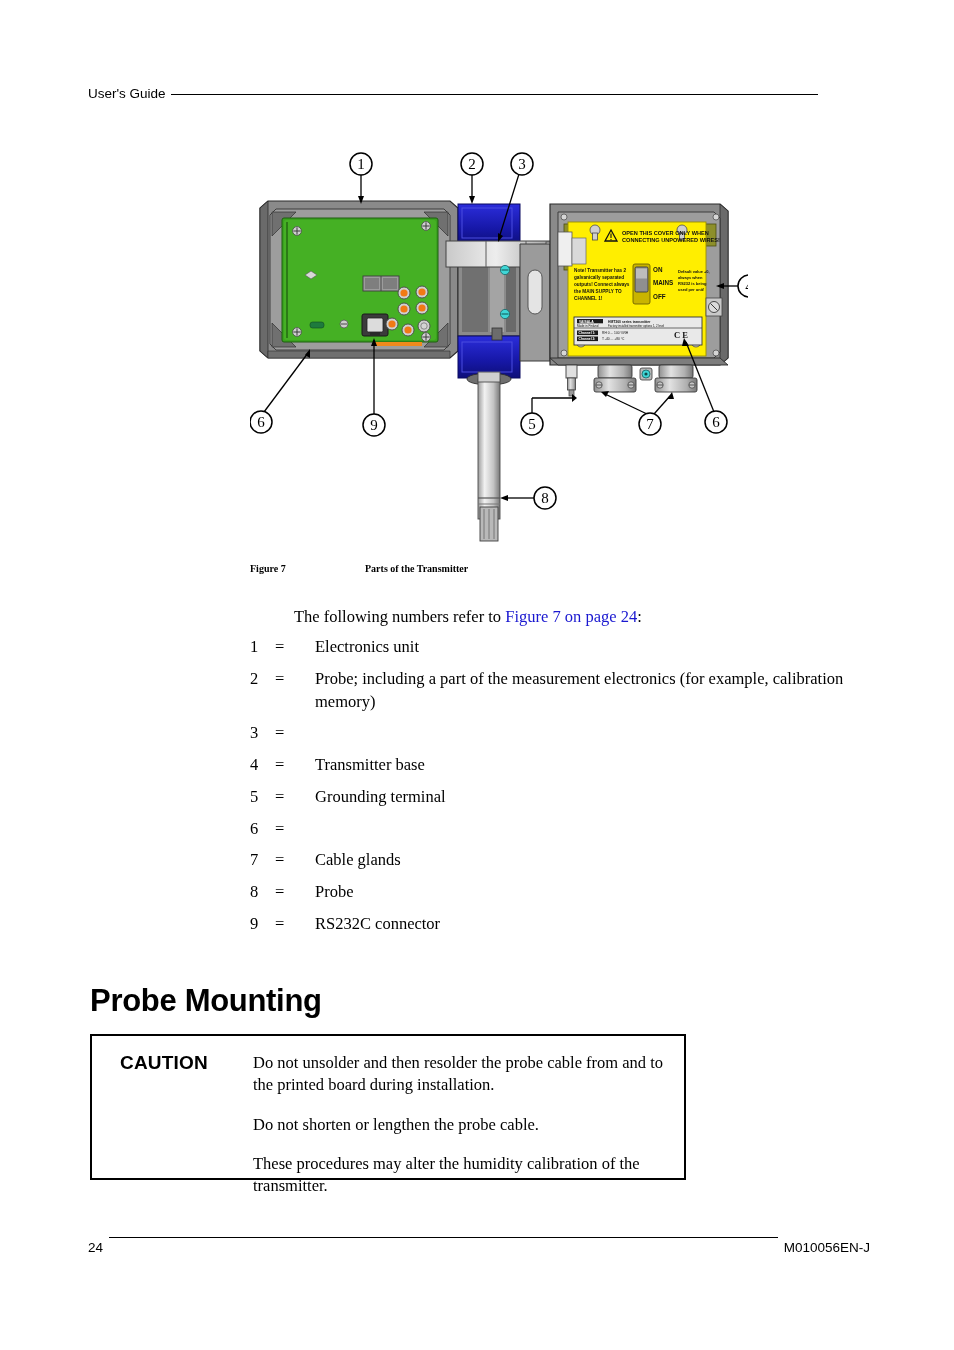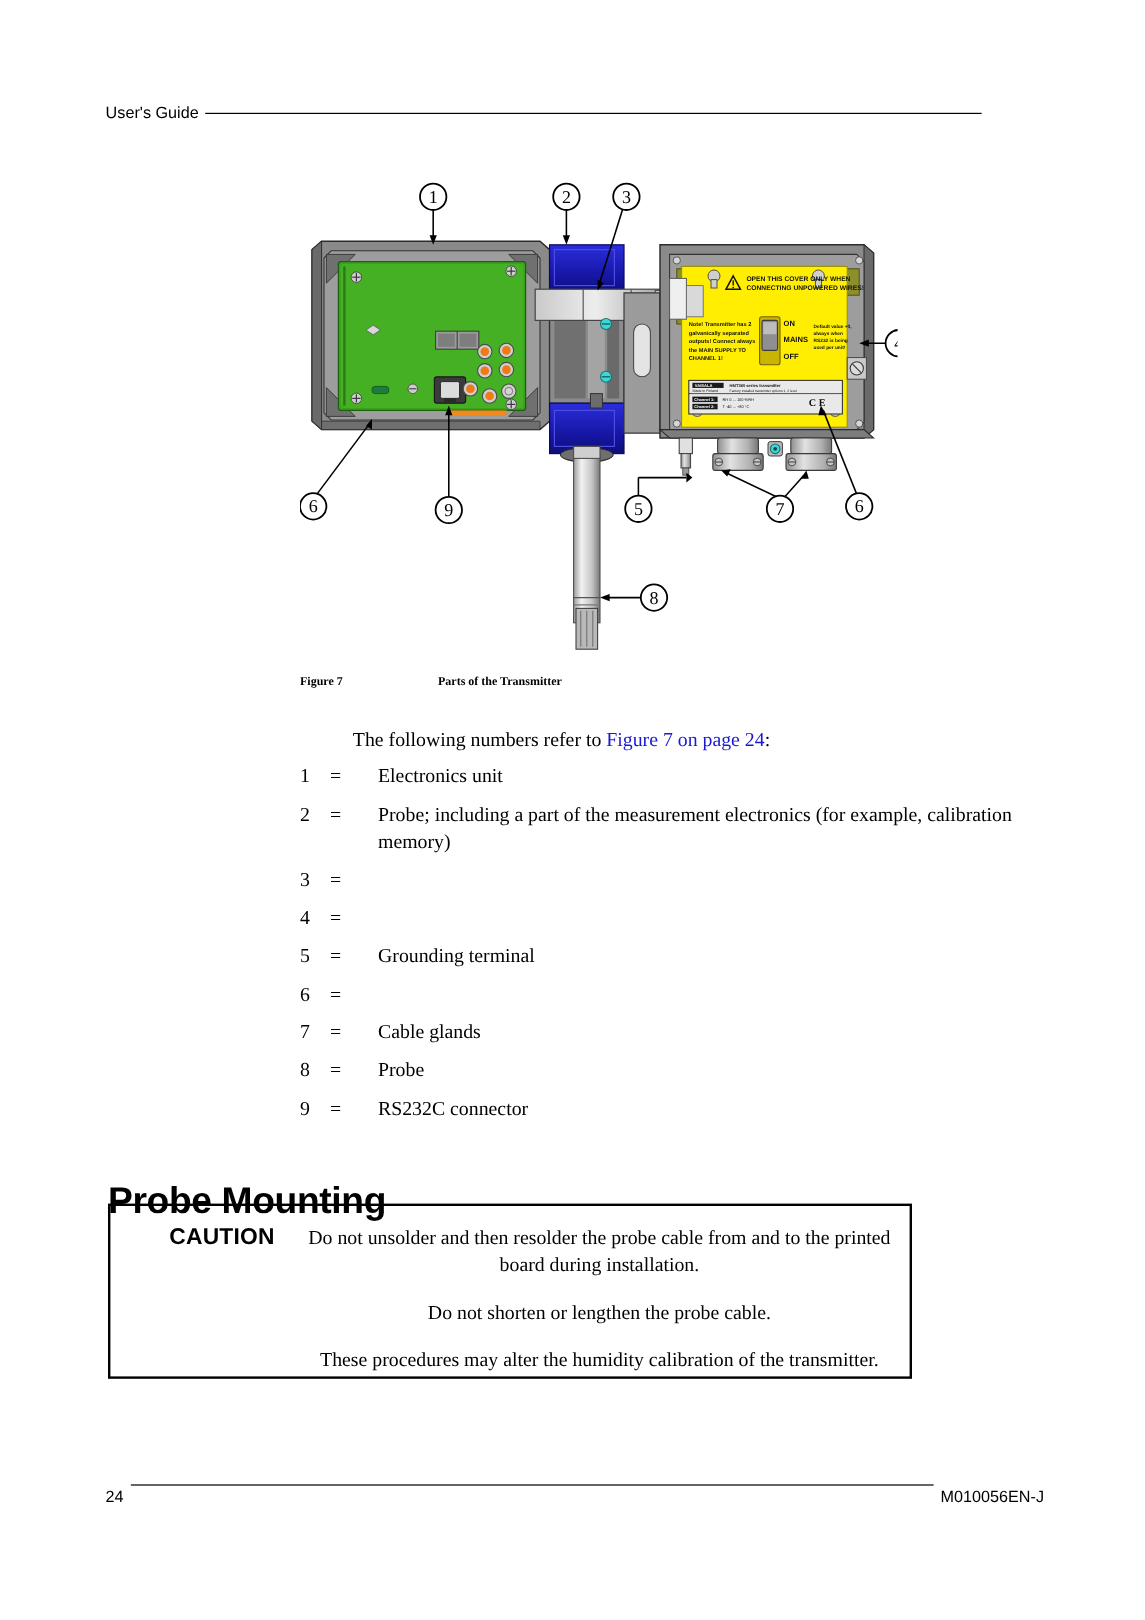--- a/index.html
+++ b/index.html
@@ -104,28 +104,27 @@
     font-family: "Liberation Sans", sans-serif;
     font-weight: bold;
     font-size: 31px;
     letter-spacing: -0.3px;
   }
 
   
   #caution-box {
     position: absolute;
     left: 90px;
-    top: 1003px;
-    width: 670px;
+    top: 1034px;
+    width: 596px;
     height: 146px;
     border: 2.5px solid #000;
     box-sizing: border-box;
     display: flex;
     padding: 16px 12px 10px 28px;
-    text-align: center;
   }
   #caution-label {
     width: 130px;
     flex: none;
     font-family: "Liberation Sans", sans-serif;
     font-weight: bold;
     font-size: 19px;
     letter-spacing: 0.2px;
   }
   #caution-body {
@@ -534,20 +533,21 @@
     <span class="legend-eq">=</span>
     <span class="legend-txt">Probe; including a part of the measurement electronics (for example, calibration memory)</span>
   </div>
   <div class="legend-row">
     <span class="legend-num">3</span>
     <span class="legend-eq">=</span>
   </div>
   <div class="legend-row">
     <span class="legend-num">4</span>
     <span class="legend-eq">=</span>
+    <span class="legend-txt">Transmitter base</span>
   </div>
   <div class="legend-row">
     <span class="legend-num">5</span>
     <span class="legend-eq">=</span>
     <span class="legend-txt">Grounding terminal</span>
   </div>
   <div class="legend-row">
     <span class="legend-num">6</span>
     <span class="legend-eq">=</span>
   </div>

